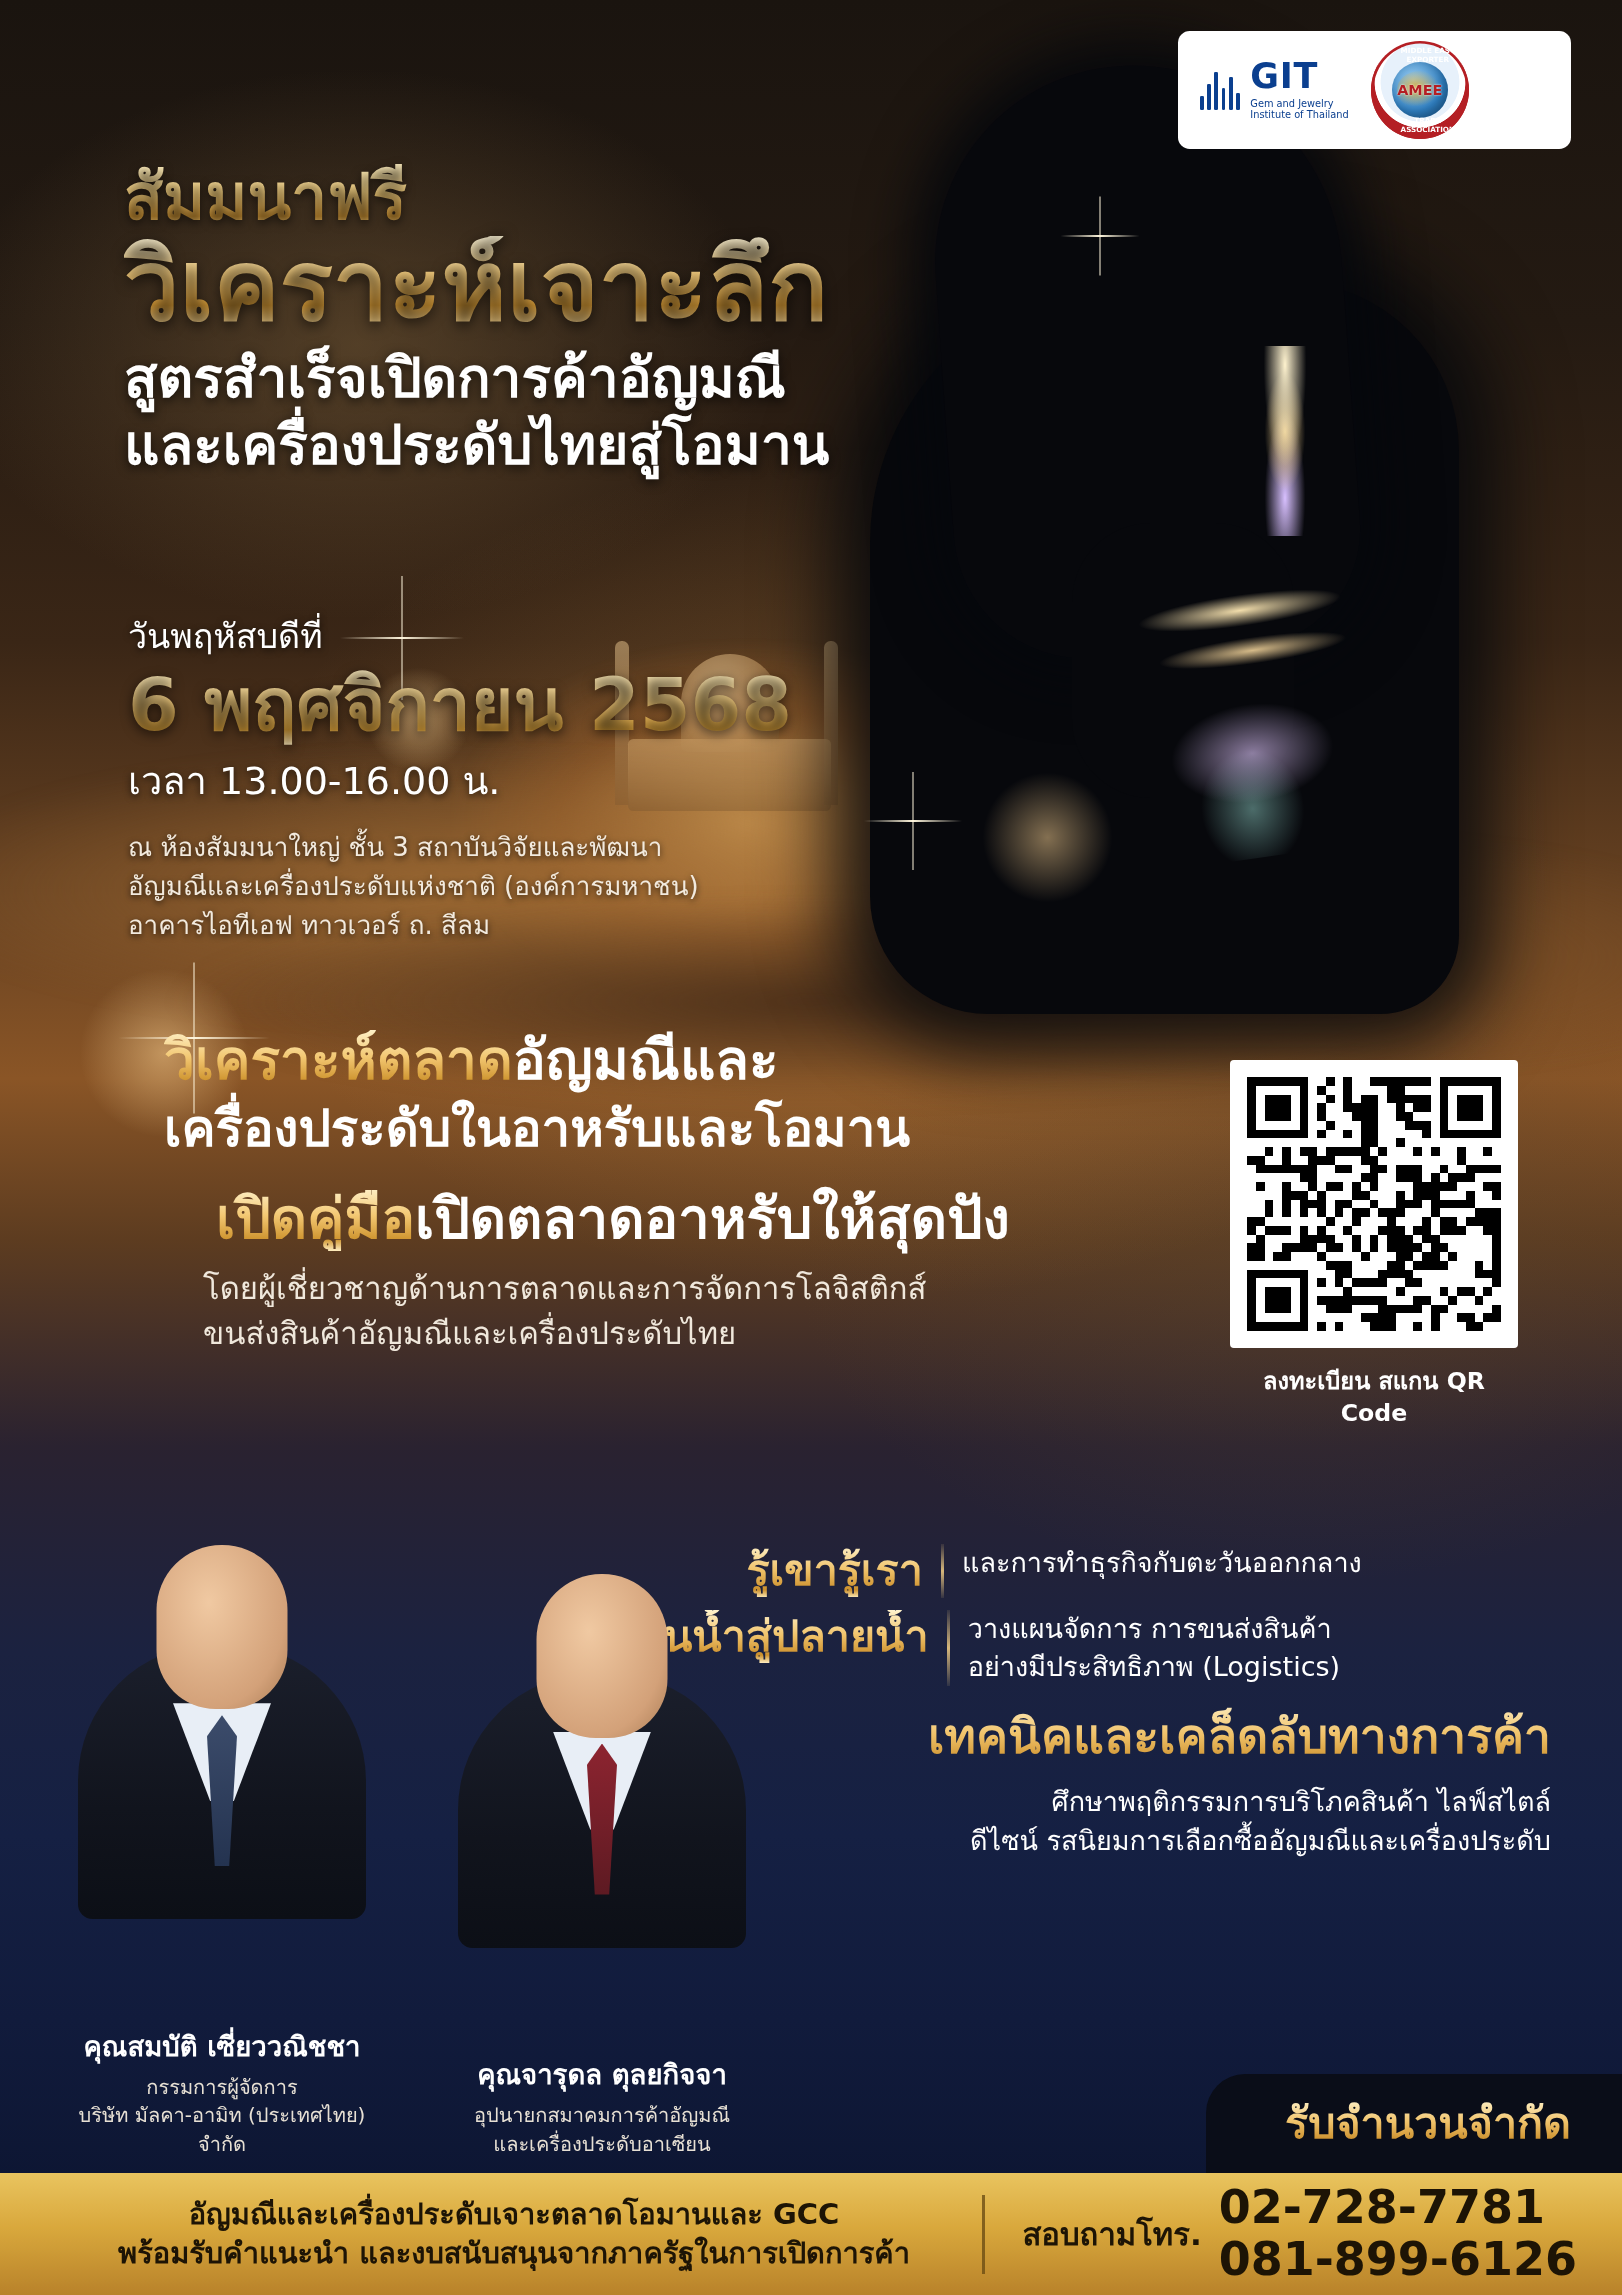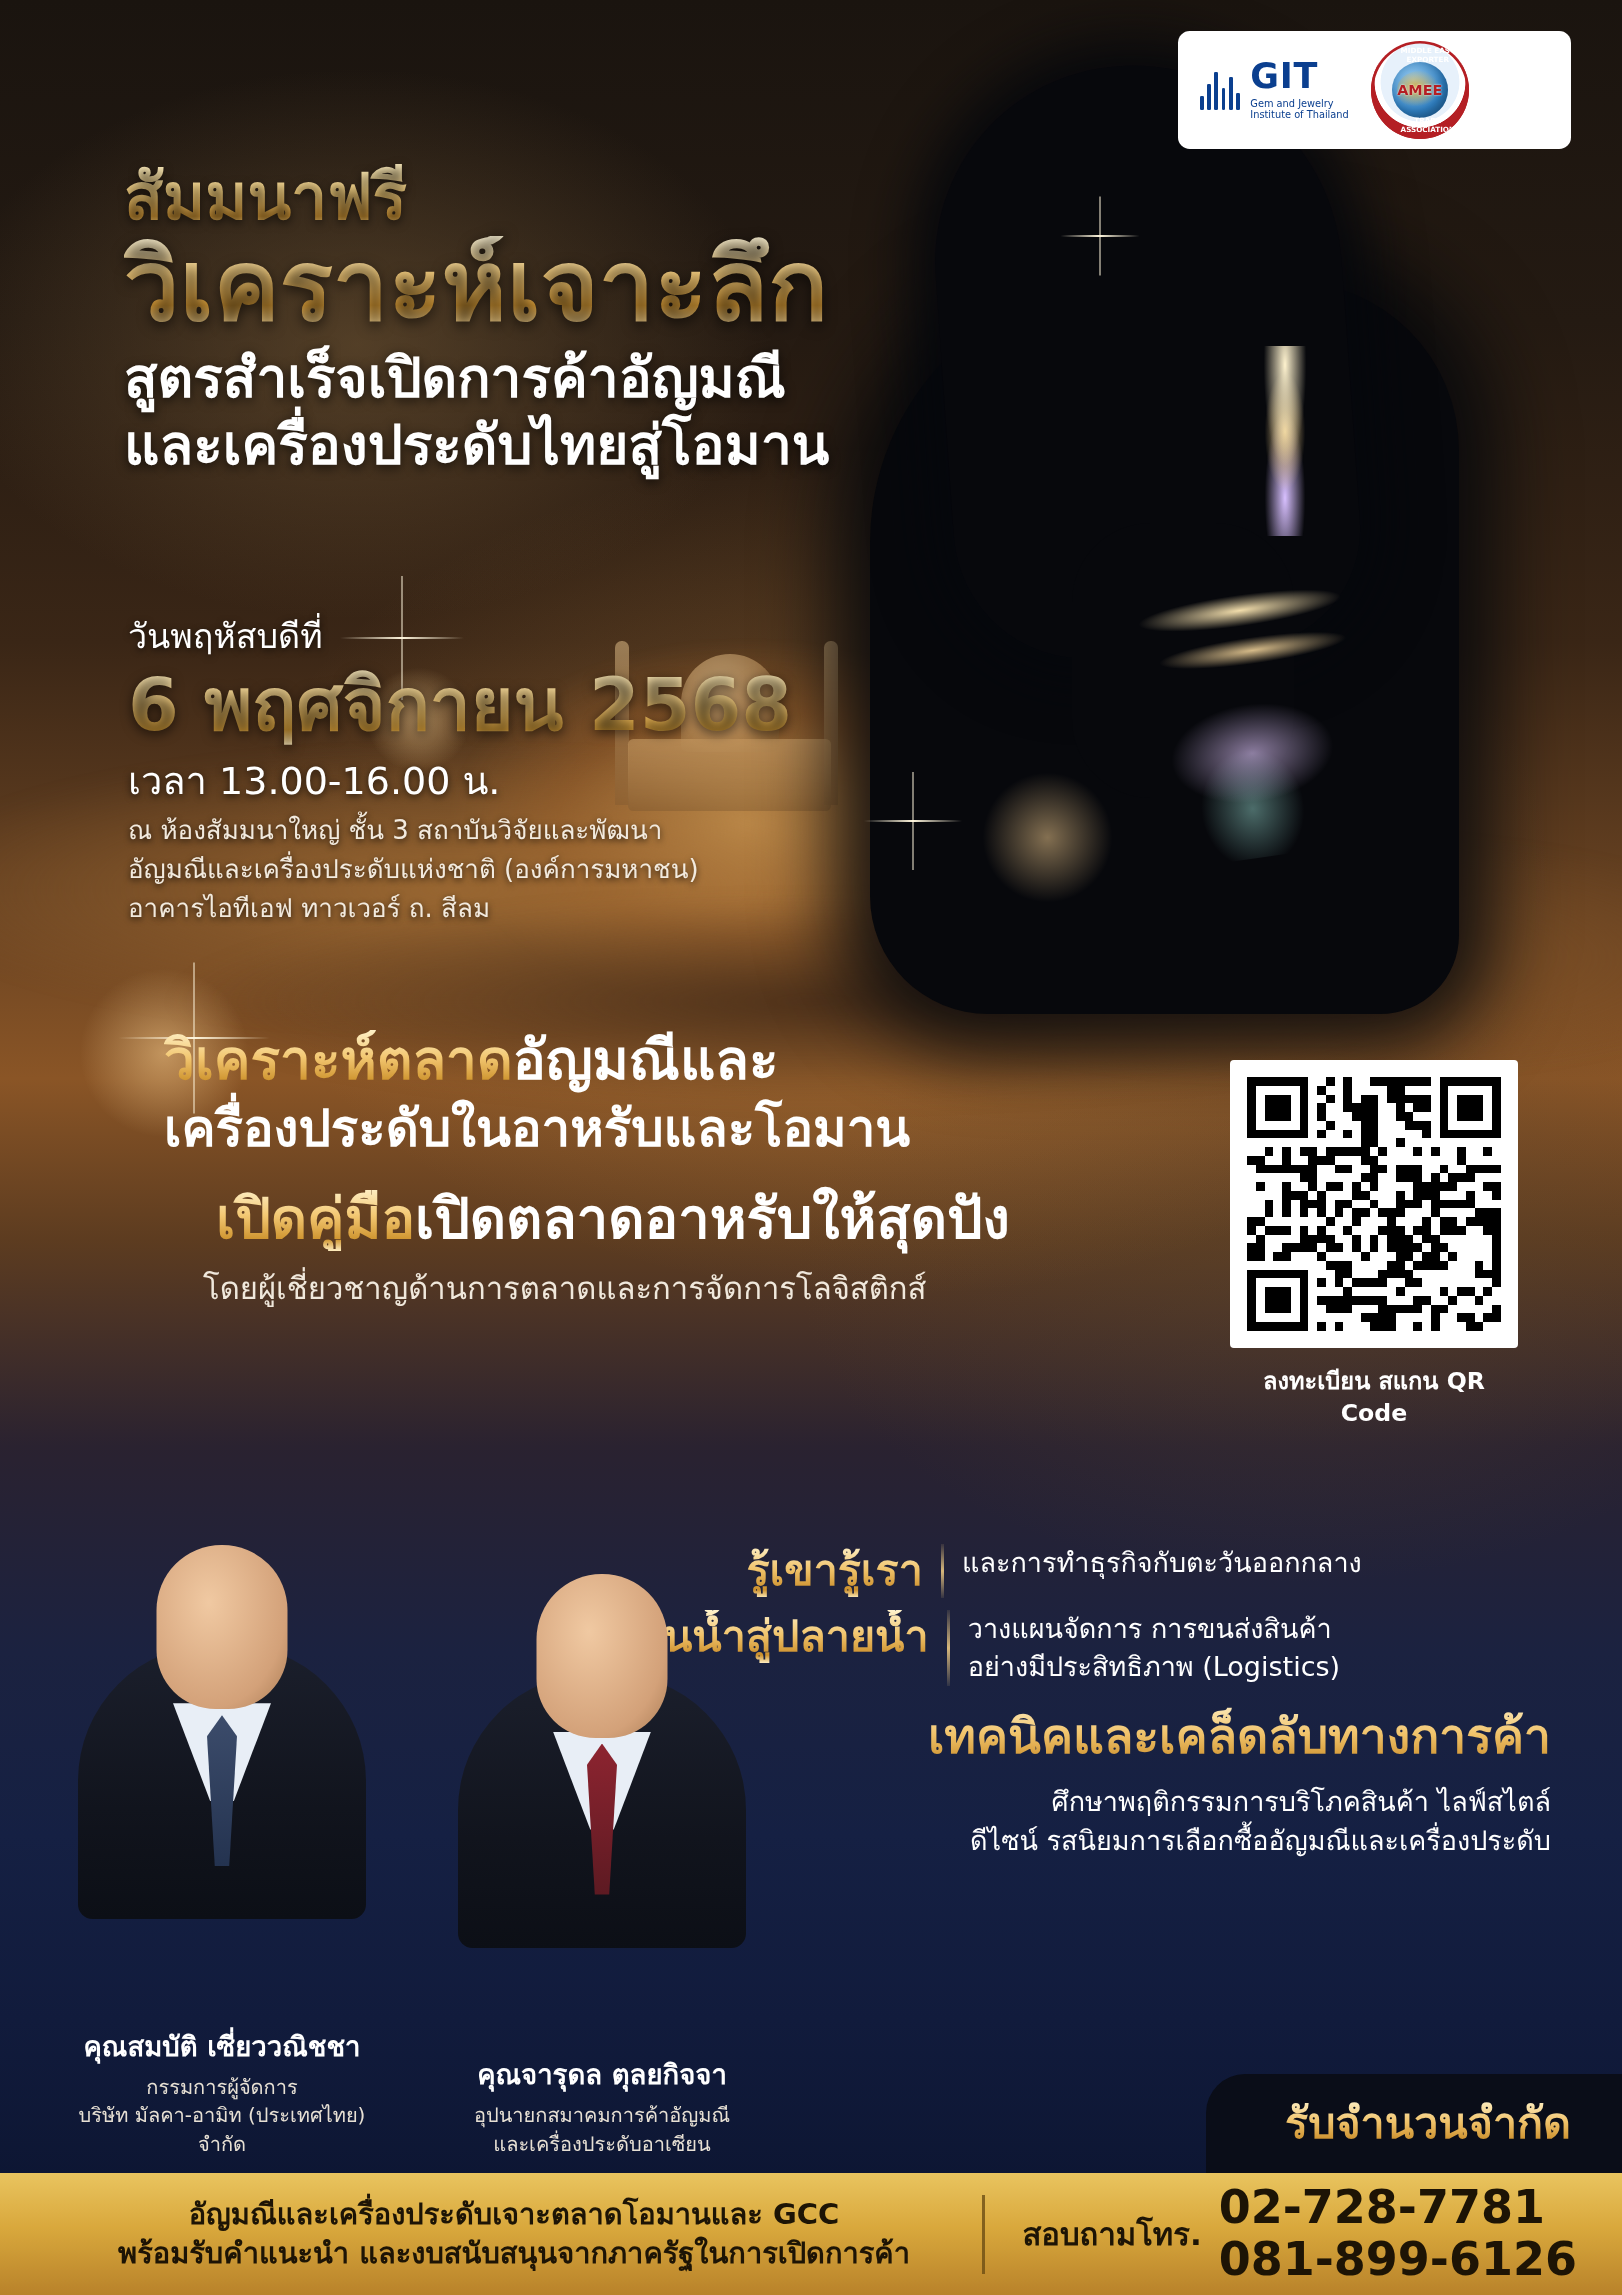--- a/index.html
+++ b/index.html
@@ -184,21 +184,21 @@
   
   .dateblock { position: absolute; left: 128px; top: 609px; width: 785px; }
   .d-day { font-size: 34px; color: #ffffff; font-weight: 500; text-shadow: 0 2px 7.9px rgba(0,0,0,.7); }
   .d-date {
     font-size: 73px; font-weight: 800; line-height: 1.12; margin-top: 1.3px;
     background: linear-gradient(180deg, #fff3cc 0%, #f6cf80 45%, #d49c38 80%, #ffeec2 100%);
     -webkit-background-clip: text; background-clip: text; color: transparent;
     text-shadow: 0 3.3px 11.8px rgba(0,0,0,.6);
   }
   .d-time { font-size: 38px; color: #ffffff; margin-top: 3.9px; text-shadow: 0 2px 7.9px rgba(0,0,0,.7); }
-  .d-venue { font-size: 26px; color: #f2eade; line-height: 1.5; text-shadow: 0 2px 6.5px rgba(0,0,0,.75); }
+  .d-venue { font-size: 26px; color: #f2eade; line-height: 1.5; margin-top: 17px; text-shadow: 0 2px 6.5px rgba(0,0,0,.75); }
 
   
   .topics { position: absolute; left: 164px; top: 1027px; width: 1014px; }
   .t-line1 { font-size: 55px; font-weight: 800; line-height: 1.2; }
   .t-gold {
     background: linear-gradient(180deg, #fff3cd 0%, #f3c873 45%, #cf9530 82%, #ffeec0 100%);
     -webkit-background-clip: text; background-clip: text; color: transparent;
   }
   .t-white { color: #ffffff; }
   .t-line2 { font-size: 51px; font-weight: 700; color: #ffffff; line-height: 1.3; margin-top: 2.6px; }
@@ -367,20 +367,21 @@
   <div class="topics">
     <div class="t-line1">
       <span class="t-gold">วิเคราะห์ตลาด</span><span class="t-white">อัญมณีและ</span>
     </div>
     <div class="t-line2">เครื่องประดับในอาหรับและโอมาน</div>
     <div class="t-line3">
       <span class="t-gold">เปิดคู่มือ</span><span class="t-white">เปิดตลาดอาหรับให้สุดปัง</span>
     </div>
     <div class="t-desc">
       <div>โดยผู้เชี่ยวชาญด้านการตลาดและการจัดการโลจิสติกส์</div>
+      <div>ขนส่งสินค้าอัญมณีและเครื่องประดับไทย</div>
     </div>
   </div>
 
   <div class="qr-wrap">
     <div class="qr-card">
       <div class="qr-grid" id="qr-grid">
           <i></i>
           <i></i>
           <i></i>
           <i></i>

